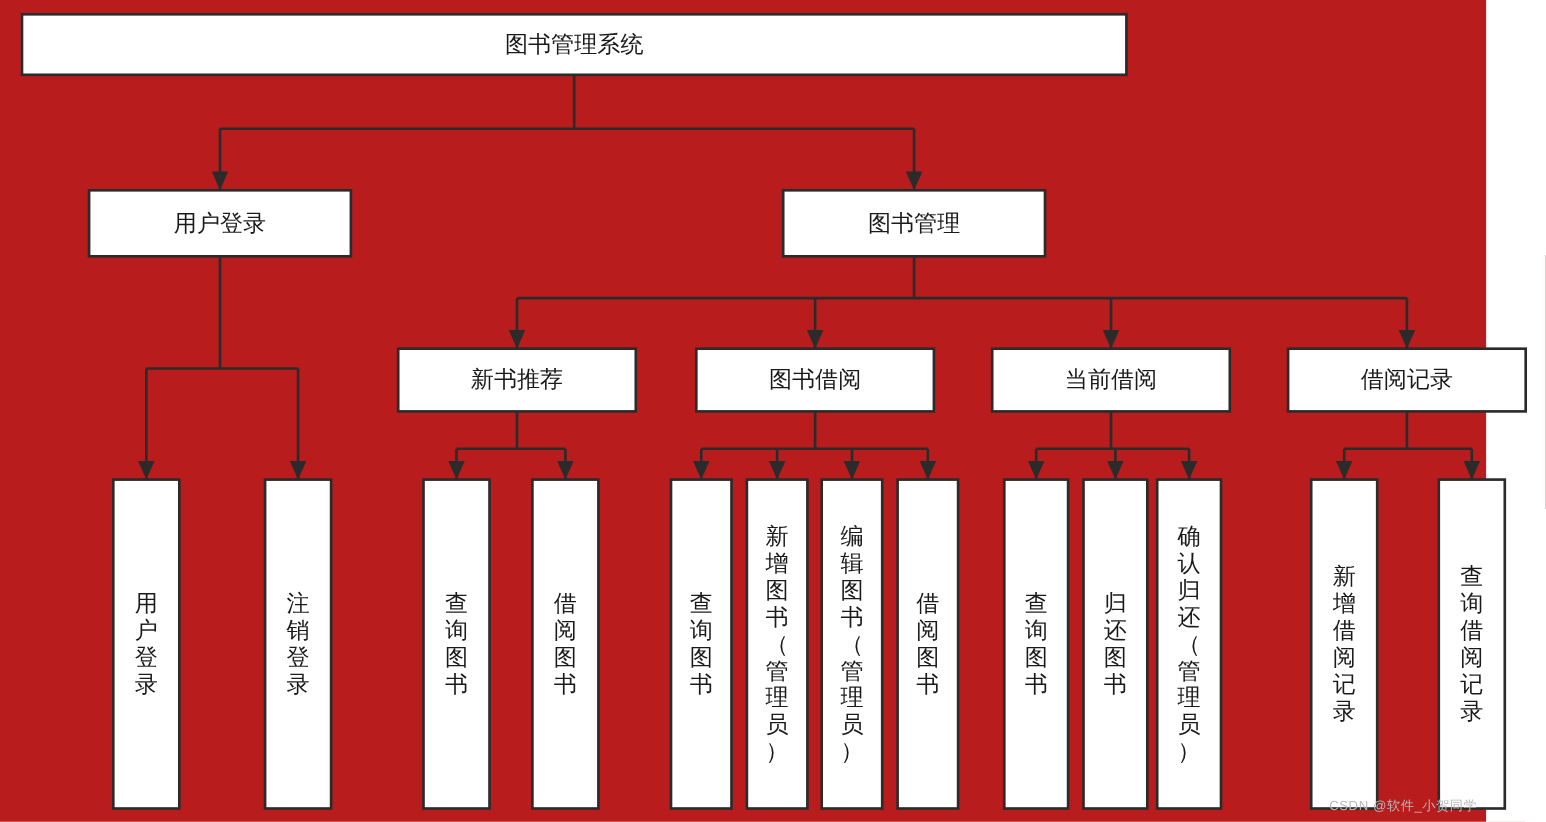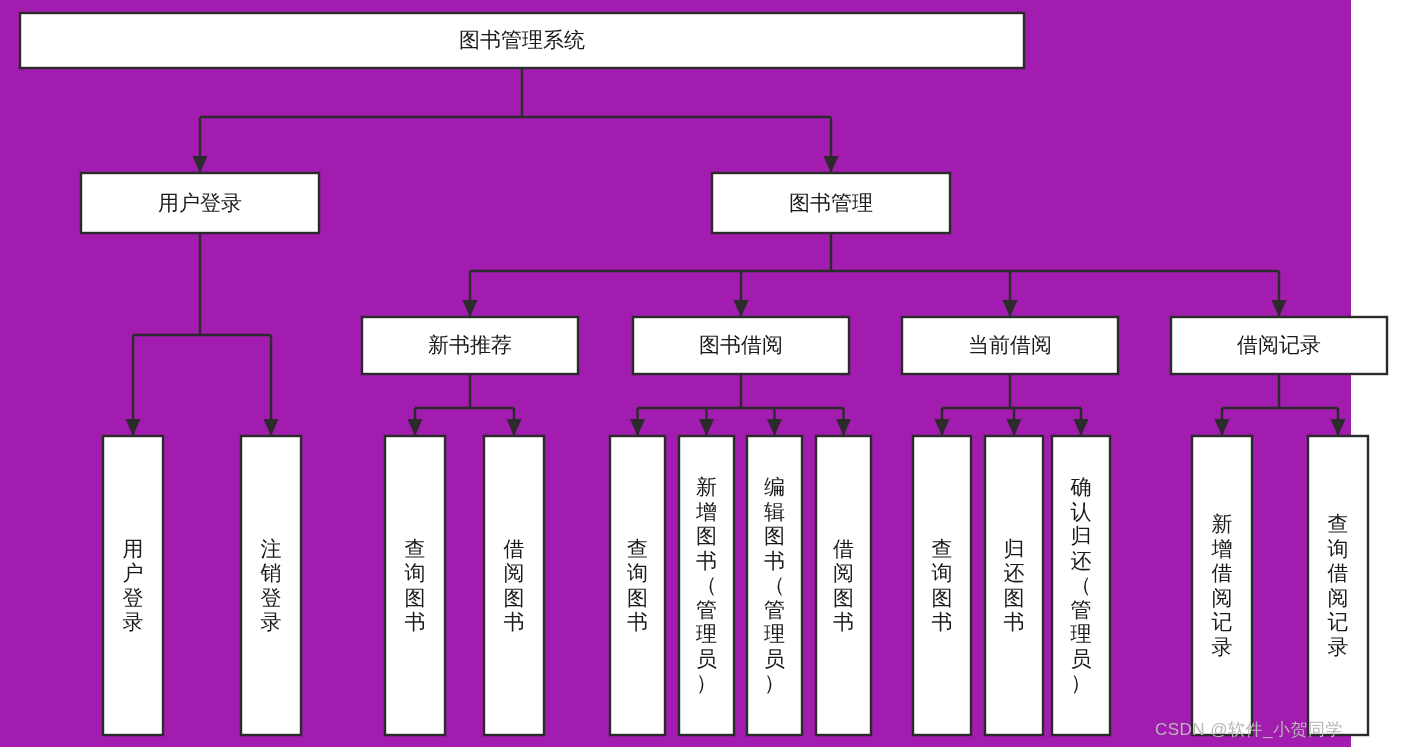--- a/index.html
+++ b/index.html
@@ -11,21 +11,21 @@
     width: 1405px;
     height: 747px;
     font-family: "Liberation Sans", "DejaVu Sans", sans-serif;
     overflow: hidden;
     position: relative;
   }
   #diagram-root {
     position: relative;
     width: 1351px;
     height: 747px;
-    background: #a21caf;
+    background: #b91c1c;
   }
   svg.canvas {
     position: absolute;
     left: 0;
     top: 0;
     width: 1405px;
     height: 747px;
     display: block;
   }
   .node-box {
@@ -56,21 +56,21 @@
     font-size: 21px;
     fill: #1a1a1a;
     text-anchor: middle;
     white-space: pre;
   }
   .watermark-text {
     position: absolute;
     right: 8px;
     bottom: 6px;
     font-family: "Liberation Sans", "DejaVu Sans", sans-serif;
-    font-size: 17px;
+    font-size: 12px;
     color: #b8b8b8;
     letter-spacing: 0.5px;
     user-select: none;
     pointer-events: none;
     white-space: pre;
   }
 </style>
 </head>
 <body>
 

